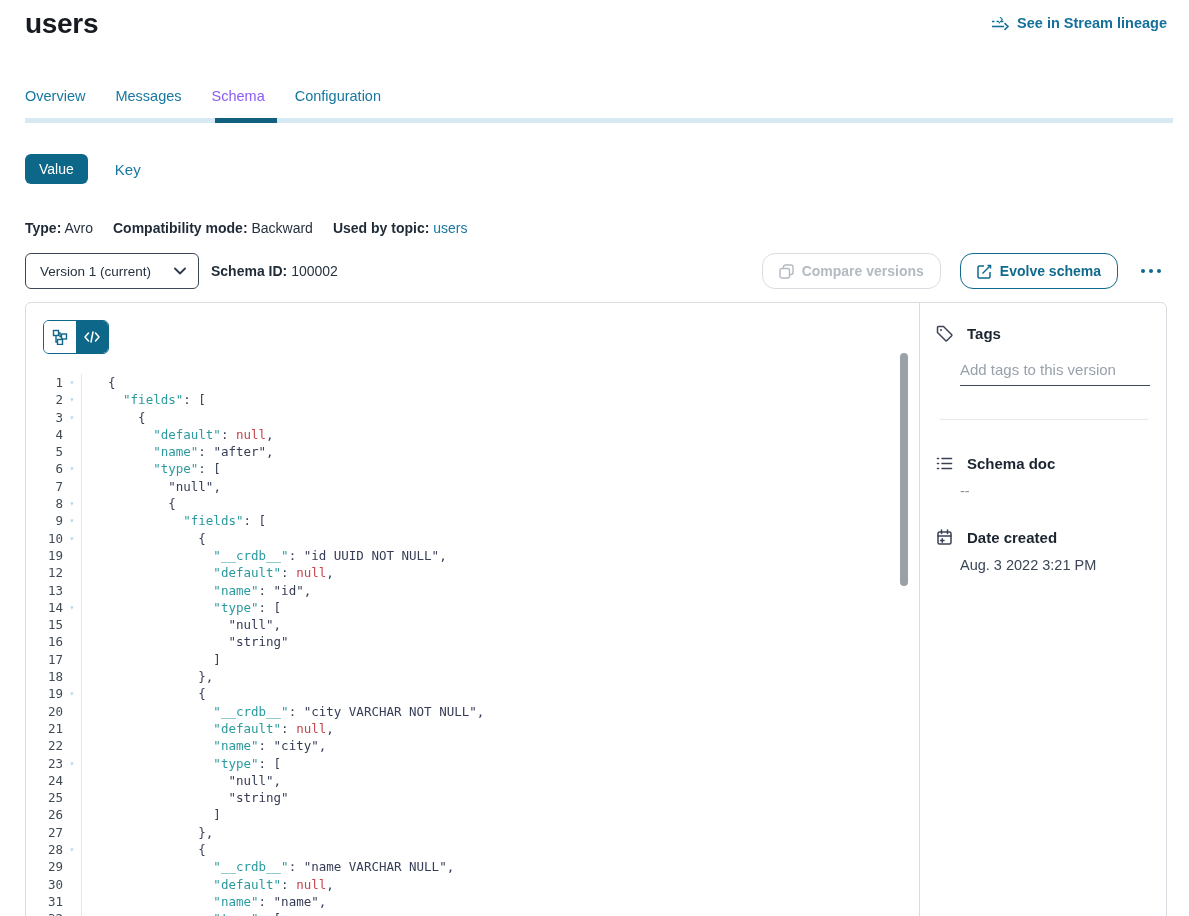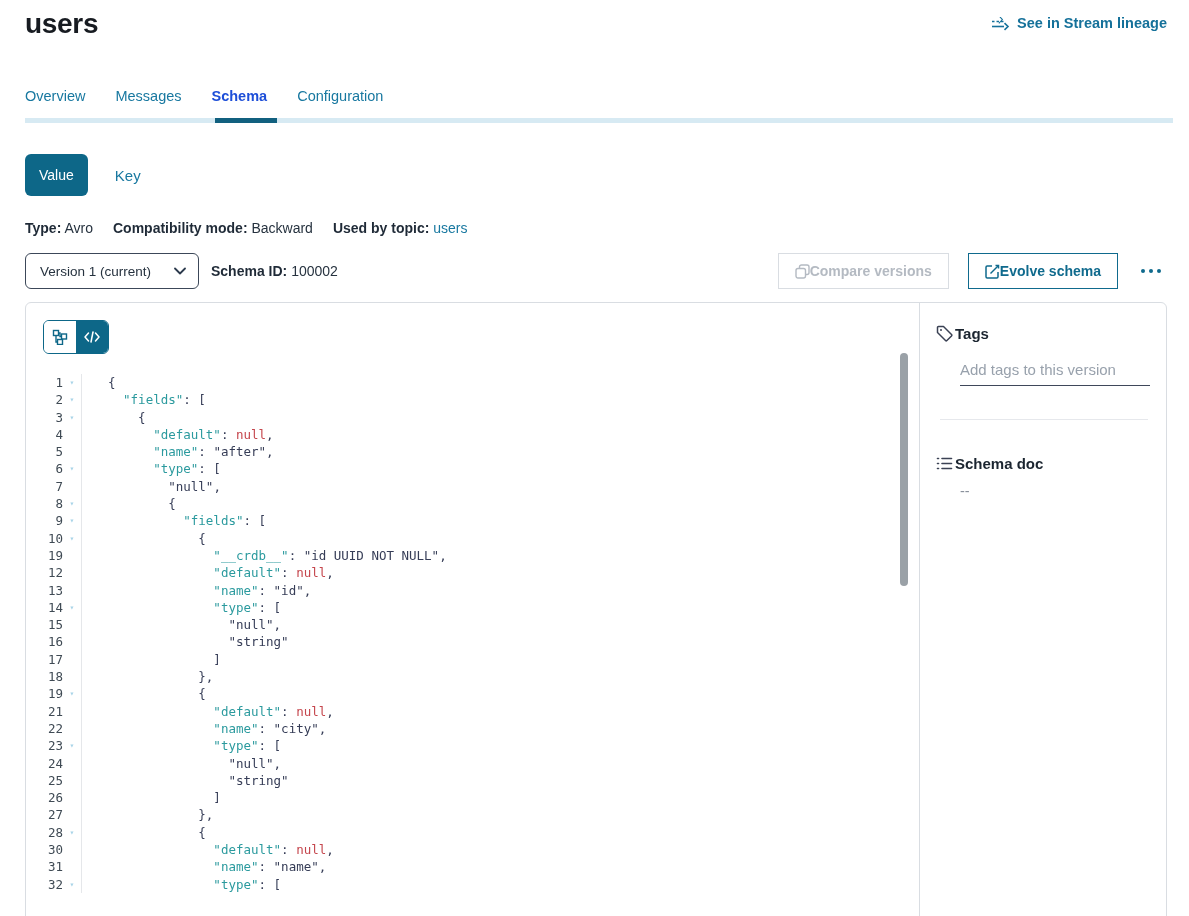--- a/index.html
+++ b/index.html
@@ -9,45 +9,45 @@
 
   
   .page-title { position:absolute; left:25px; top:8px; font-size:28px; font-weight:700; color:#171b21; letter-spacing:-0.3px; }
   .lineage-link { position:absolute; right:22px; top:15px; display:flex; align-items:flex-end; gap:7px;
                   color:#15719a; font-size:14.5px; font-weight:600; cursor:pointer; }
 
   
   .tabs { position:absolute; left:25px; top:88px; right:16px; height:35px; }
   .tabs-row { display:flex; gap:30px; }
   .tab { font-size:14.5px; font-weight:500; color:#1878a0; padding-bottom:14px; cursor:pointer; }
-  .tab.active { color:#1d4ed8; font-weight:700; }
+  .tab.active { color:#8b5cf6; font-weight:400; }
   .tab-track { position:absolute; left:0; right:0; bottom:0; height:5px; background:#d7eaf3; }
   .tab-indicator { position:absolute; left:190px; bottom:0; width:62px; height:5px; background:#11607f; }
 
   
   .vk-row { position:absolute; left:25px; top:154px; display:flex; align-items:center; gap:27px; }
   .vk-value { background:#0d6788; color:#fff; font-size:14px; font-weight:500; border:none;
-              border-radius:6px; padding:7px 14px; height:42px; cursor:pointer; }
+              border-radius:6px; padding:7px 14px; height:30px; cursor:pointer; }
   .vk-key { color:#1878a0; font-size:15px; font-weight:500; cursor:pointer; }
 
   
   .meta-row { position:absolute; left:25px; top:220px; display:flex; gap:20px; font-size:14px; color:#26323f; }
   .meta-item b { font-weight:700; color:#1f2a37; }
   .meta-link { color:#1878a0; cursor:pointer; }
 
   
   .controls { position:absolute; left:25px; right:24px; top:253px; height:36px; display:flex; align-items:center; }
   .version-select { width:174px; height:36px; border:1.5px solid #3c4859; border-radius:6px; background:#fff;
                     display:flex; align-items:center; justify-content:space-between; padding:0 12px 0 14px;
                     font-size:13.5px; color:#26323f; cursor:pointer; }
   .schema-id { margin-left:12px; font-size:14px; }
   .schema-id b { font-weight:700; color:#1f2a37; }
   .right-btns { margin-left:auto; display:flex; align-items:center; gap:19px; }
-  .btn { height:36px; border-radius:0; background:#fff; font-size:14px; font-weight:600;
-         display:flex; align-items:center; gap:0; padding:0 16px; cursor:pointer;
+  .btn { height:36px; border-radius:13px; background:#fff; font-size:14px; font-weight:600;
+         display:flex; align-items:center; gap:8px; padding:0 16px; cursor:pointer;
          font-family:"Liberation Sans", sans-serif; }
   .btn-compare { border:1px solid #d9dde2; color:#b4bac2; }
   .btn-evolve  { border:1.5px solid #0f6a8d; color:#0f6a8d; }
   .more-dots { display:flex; gap:4px; cursor:pointer; padding:4px; }
   .more-dots i { width:4px; height:4px; border-radius:50%; background:#0f6a8d; }
 
   
   .card { position:absolute; left:25px; top:302px; width:1142px; height:700px;
           border:1px solid #d9dde2; border-radius:6px; display:flex; overflow:hidden; background:#fff; }
   .code-panel { position:relative; width:894px; border-right:1px solid #d9dde2; }
@@ -66,21 +66,21 @@
   .cl .code { flex:1; border-left:1px solid #e5e7ea; padding-left:26px; white-space:pre; color:#363d57; }
   .tk-k { color:#2b9a9e; }
   .tk-s { color:#363d57; }
   .tk-n { color:#c5464d; }
   .tk-p { color:#363d57; }
   .scrollbar-thumb { position:absolute; right:11px; top:50px; width:8px; height:233px; border-radius:4px;
                      background:#9aa1a7; cursor:pointer; }
 
   
   .sidebar { flex:1; padding:22px 14px 0 16px; }
-  .sb-heading { display:flex; align-items:center; gap:2px; font-size:15px; font-weight:700; color:#1b2530; }
+  .sb-heading { display:flex; align-items:center; gap:14px; font-size:15px; font-weight:700; color:#1b2530; }
   .sb-heading svg { color:#3b4254; flex:none; }
   .tags-input { display:block; border:none; border-bottom:1.5px solid #3f475a; outline:none; width:190px;
                 margin:19px 0 0 24px; padding:0 0 7px 0; font-size:15px; font-family:"Liberation Sans", sans-serif;
                 color:#3b82f6; background:transparent; }
   .tags-input::placeholder { color:#98a1ac; }
   .sb-divider { height:1px; background:#e6e8ec; margin:33px 4px 0 4px; border:none; }
   .sb-section { margin-top:35px; }
   .sb-value { margin:11px 0 0 24px; font-size:14.5px; color:#3a4555; }
   .sb-value.dim { color:#8a919c; }
 </style>
@@ -292,20 +292,25 @@
               <span class="num">18</span>
               <span class="fold"></span>
               <span class="code">            <span class="tk-p">},</span></span>
             </div>
             <div class="cl">
               <span class="num">19</span>
               <span class="fold">▾</span>
               <span class="code">            <span class="tk-p">{</span></span>
             </div>
             <div class="cl">
+              <span class="num">20</span>
+              <span class="fold"></span>
+              <span class="code">              <span class="tk-k">"__crdb__"</span><span class="tk-p">: </span><span class="tk-s">"city VARCHAR NOT NULL"</span><span class="tk-p">,</span></span>
+            </div>
+            <div class="cl">
               <span class="num">21</span>
               <span class="fold"></span>
               <span class="code">              <span class="tk-k">"default"</span><span class="tk-p">: </span><span class="tk-n">null</span><span class="tk-p">,</span></span>
             </div>
             <div class="cl">
               <span class="num">22</span>
               <span class="fold"></span>
               <span class="code">              <span class="tk-k">"name"</span><span class="tk-p">: </span><span class="tk-s">"city"</span><span class="tk-p">,</span></span>
             </div>
             <div class="cl">
@@ -330,20 +335,25 @@
             </div>
             <div class="cl">
               <span class="num">27</span>
               <span class="fold"></span>
               <span class="code">            <span class="tk-p">},</span></span>
             </div>
             <div class="cl">
               <span class="num">28</span>
               <span class="fold">▾</span>
               <span class="code">            <span class="tk-p">{</span></span>
+            </div>
+            <div class="cl">
+              <span class="num">29</span>
+              <span class="fold"></span>
+              <span class="code">              <span class="tk-k">"__crdb__"</span><span class="tk-p">: </span><span class="tk-s">"name VARCHAR NULL"</span><span class="tk-p">,</span></span>
             </div>
             <div class="cl">
               <span class="num">30</span>
               <span class="fold"></span>
               <span class="code">              <span class="tk-k">"default"</span><span class="tk-p">: </span><span class="tk-n">null</span><span class="tk-p">,</span></span>
             </div>
             <div class="cl">
               <span class="num">31</span>
               <span class="fold"></span>
               <span class="code">              <span class="tk-k">"name"</span><span class="tk-p">: </span><span class="tk-s">"name"</span><span class="tk-p">,</span></span>
@@ -384,17 +394,33 @@
               <path d="M1.5 2.5 H2.5"></path>
                 <path d="M1.5 7.5 H2.5"></path>
                 <path d="M1.5 12.5 H2.5"></path>
             </svg>
           </span>
           <span>Schema doc</span>
         </div>
         <div class="sb-value dim">--</div>
       </div>
 
+      <div class="sb-section" style="margin-top:30px;">
+        <div class="sb-heading">
+          <span style="display:flex;">
+            <svg width="17" height="17" viewBox="0 0 17 17" fill="none" stroke="#3b4254" stroke-width="1.5" stroke-linecap="round">
+              <rect x="2" y="3" width="13" height="12" rx="1.5"></rect>
+              <path d="M5.5 1 V4.5"></path>
+                <path d="M11.5 1 V4.5"></path>
+              <path d="M2 7 H15"></path>
+              <path d="M4.5 11.5 H8"></path>
+                <path d="M6.25 9.75 V13.25"></path>
+            </svg>
+          </span>
+          <span>Date created</span>
+        </div>
+        <div class="sb-value">Aug. 3 2022 3:21 PM</div>
+      </div>
 
     </div>
   </div>
 
 </div>
 
 </body></html>

